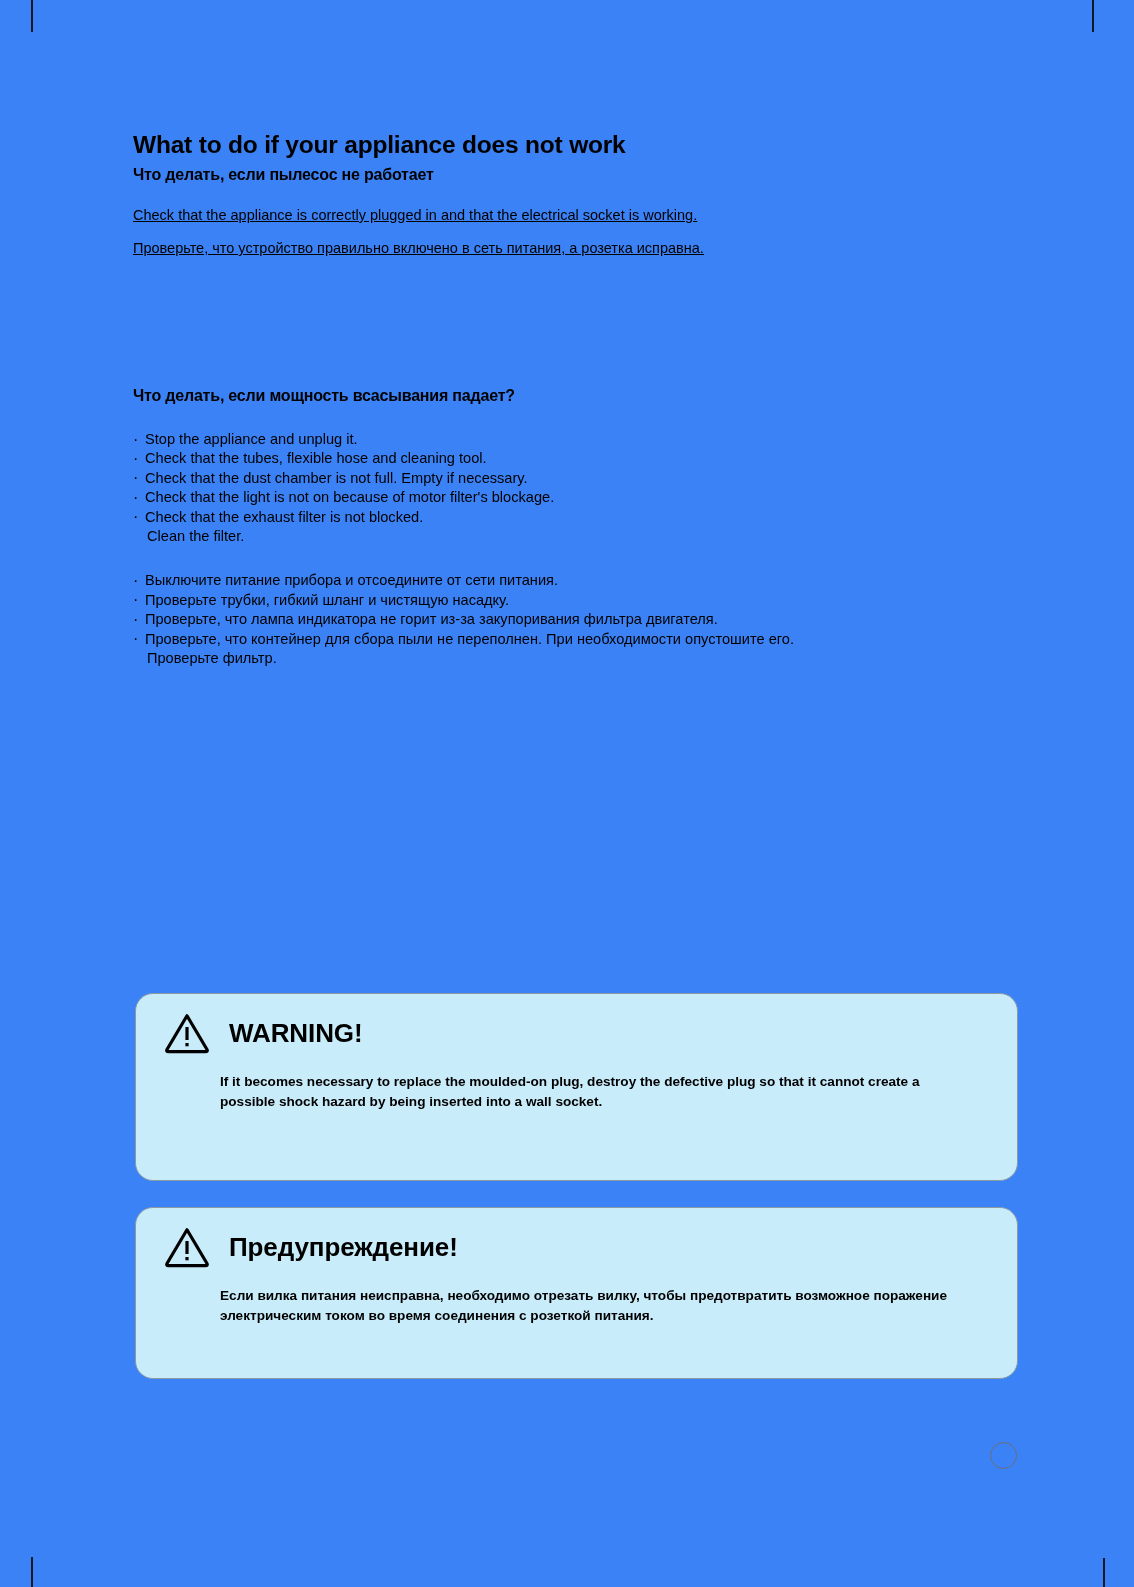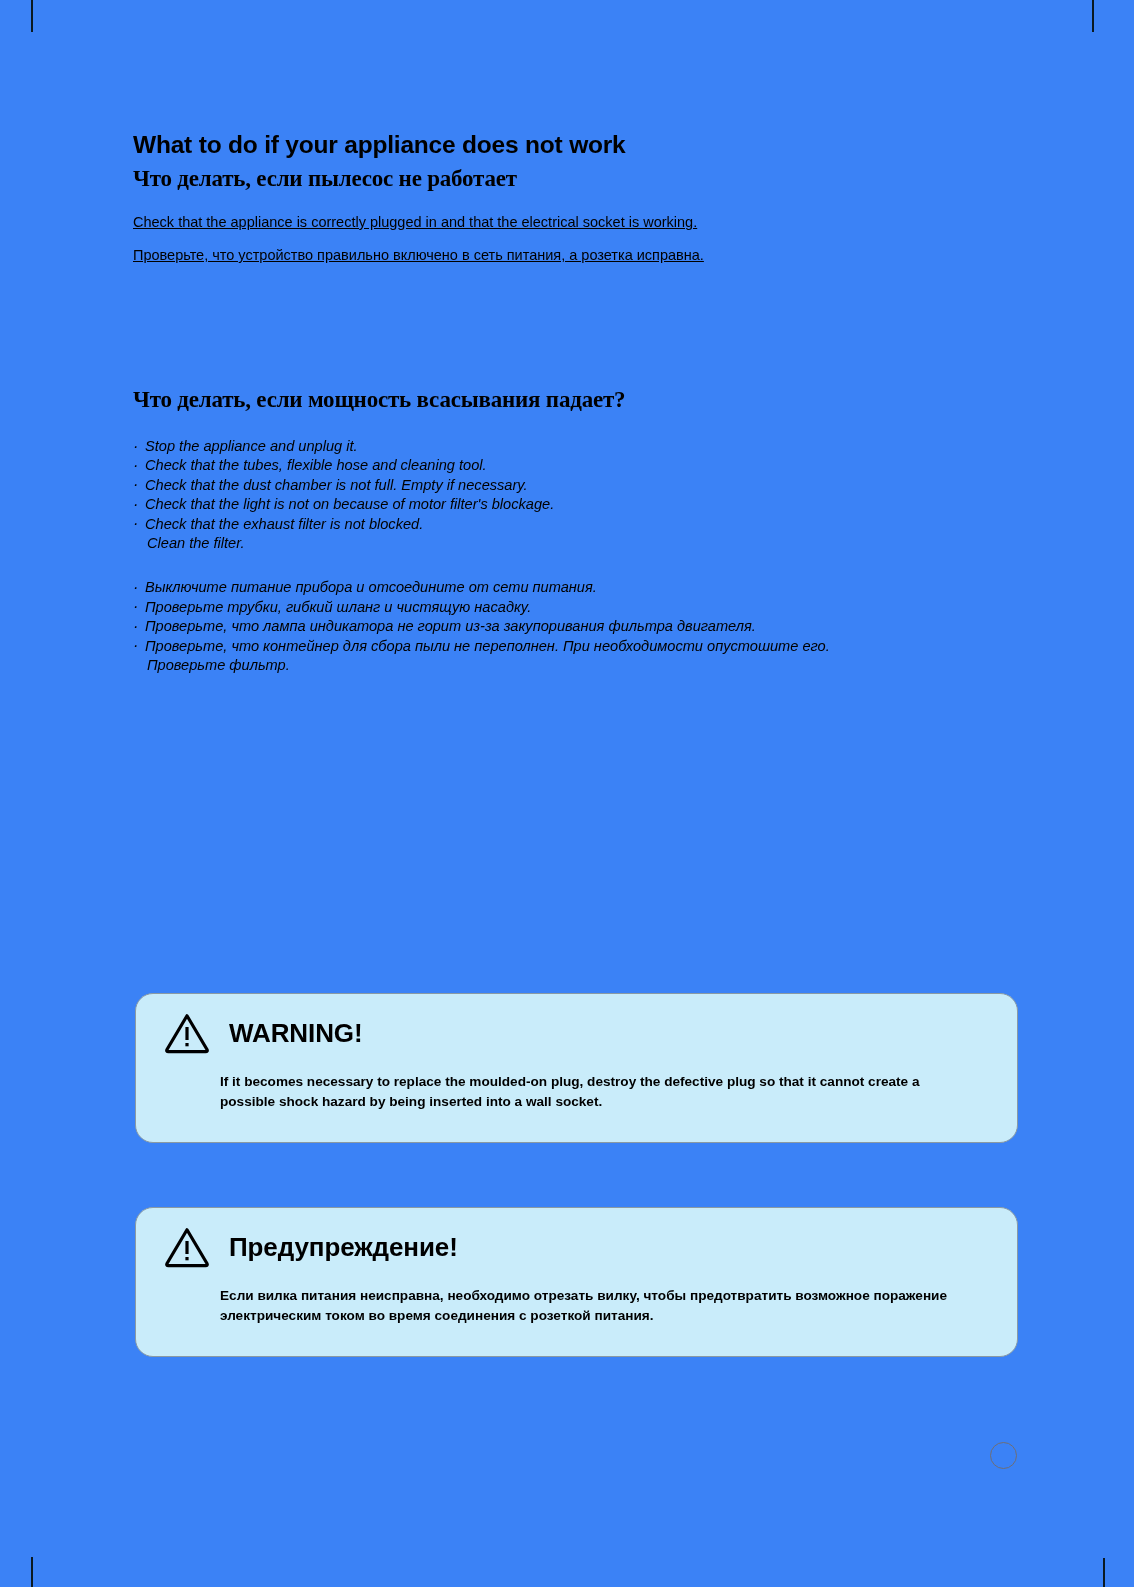--- a/index.html
+++ b/index.html
@@ -46,26 +46,25 @@
   h1.heading-en {
     margin: 0;
     font-size: 24.5px;
     font-weight: bold;
     letter-spacing: -0.2px;
     line-height: 1.0;
     white-space: nowrap;
   }
   h2.heading-ru {
     margin: 9px 0 0 0;
-    font-size: 23px;
+    font-size: 16px;
     font-weight: bold;
     letter-spacing: -0.2px;
     line-height: 1.0;
     white-space: nowrap;
-    font-family: Liberation Serif, serif;
   }
 
   p.body-line {
     margin: 0;
     font-size: 14.5px;
     line-height: 1.0;
     white-space: nowrap;
   }
   .para-block { margin-top: 25px; text-decoration: underline; }
   .para-block .body-line + .body-line { margin-top: 19px; }
@@ -74,21 +73,20 @@
     list-style: none;
     margin: 0;
     padding: 0;
   }
   ul.bullet-list li {
     font-size: 14.6px;
     line-height: 19.4px;
     white-space: nowrap;
     position: relative;
     padding-left: 12px;
-    font-style: italic;
   }
   ul.bullet-list li.bullet::before {
     content: "\00B7";
     position: absolute;
     left: 0;
     top: -0.5px;
     font-size: 16px;
     line-height: 19.4px;
   }
   ul.bullet-list li.continuation {
@@ -100,22 +98,22 @@
   
   .warning-box {
     position: absolute;
     left: 135px;
     width: 883px;
     border: 1px solid #8a9aa3;
     border-radius: 18px;
     box-sizing: border-box;
     background: #c9ecfa;
   }
-  #warning-box-en { top: 993px;  height: 150px; }
-  #warning-box-ru { top: 1207px; height: 150px; }
+  #warning-box-en { top: 993px;  height: 188px; }
+  #warning-box-ru { top: 1207px; height: 172px; }
 
   .warning-head {
     position: absolute;
     left: 28px;
     top: 18px;
     display: flex;
     align-items: center;
   }
   .warn-triangle { display: block; width: 46px; height: 42px; }
   .warning-title {

